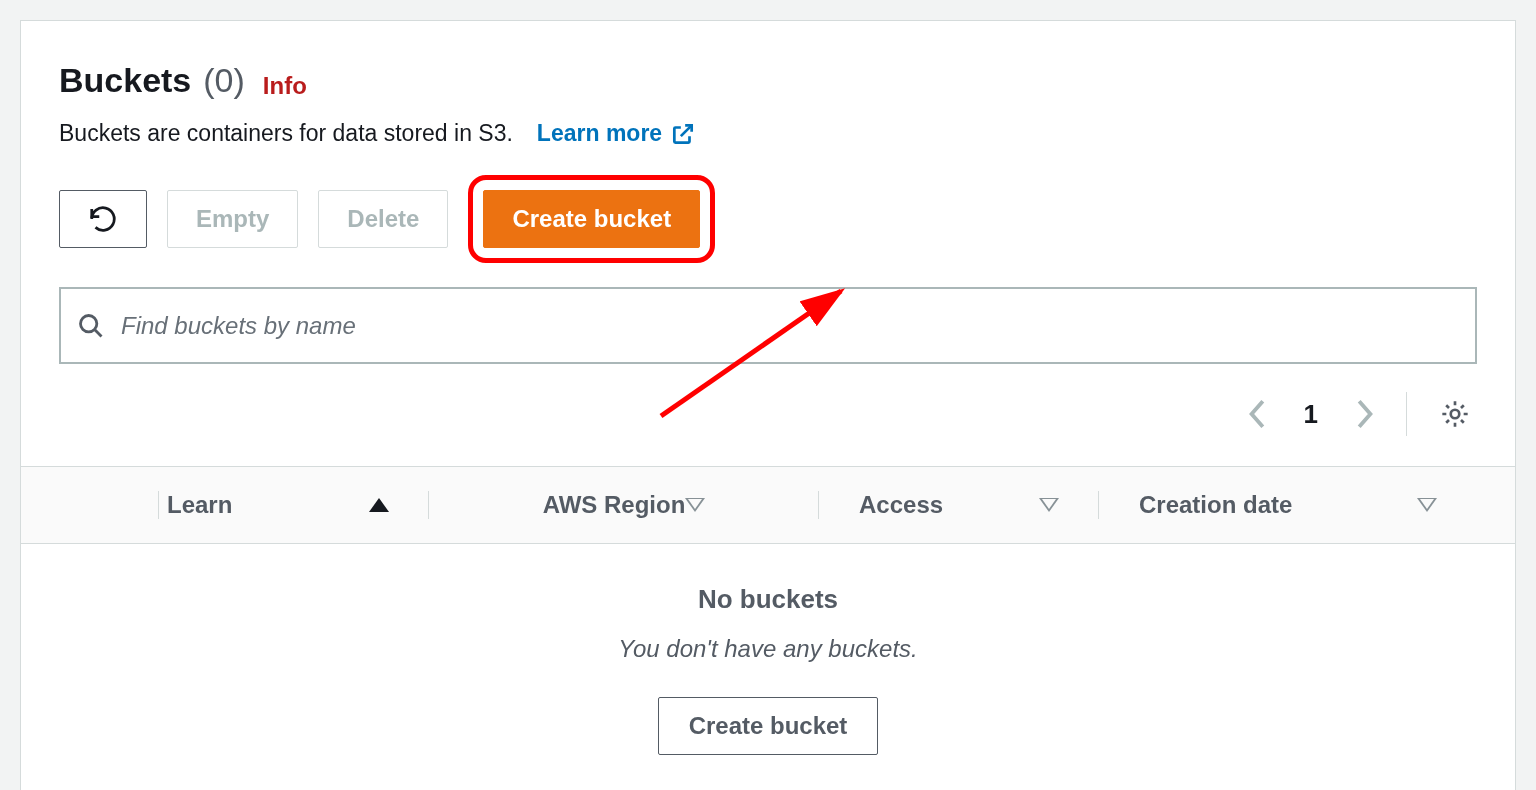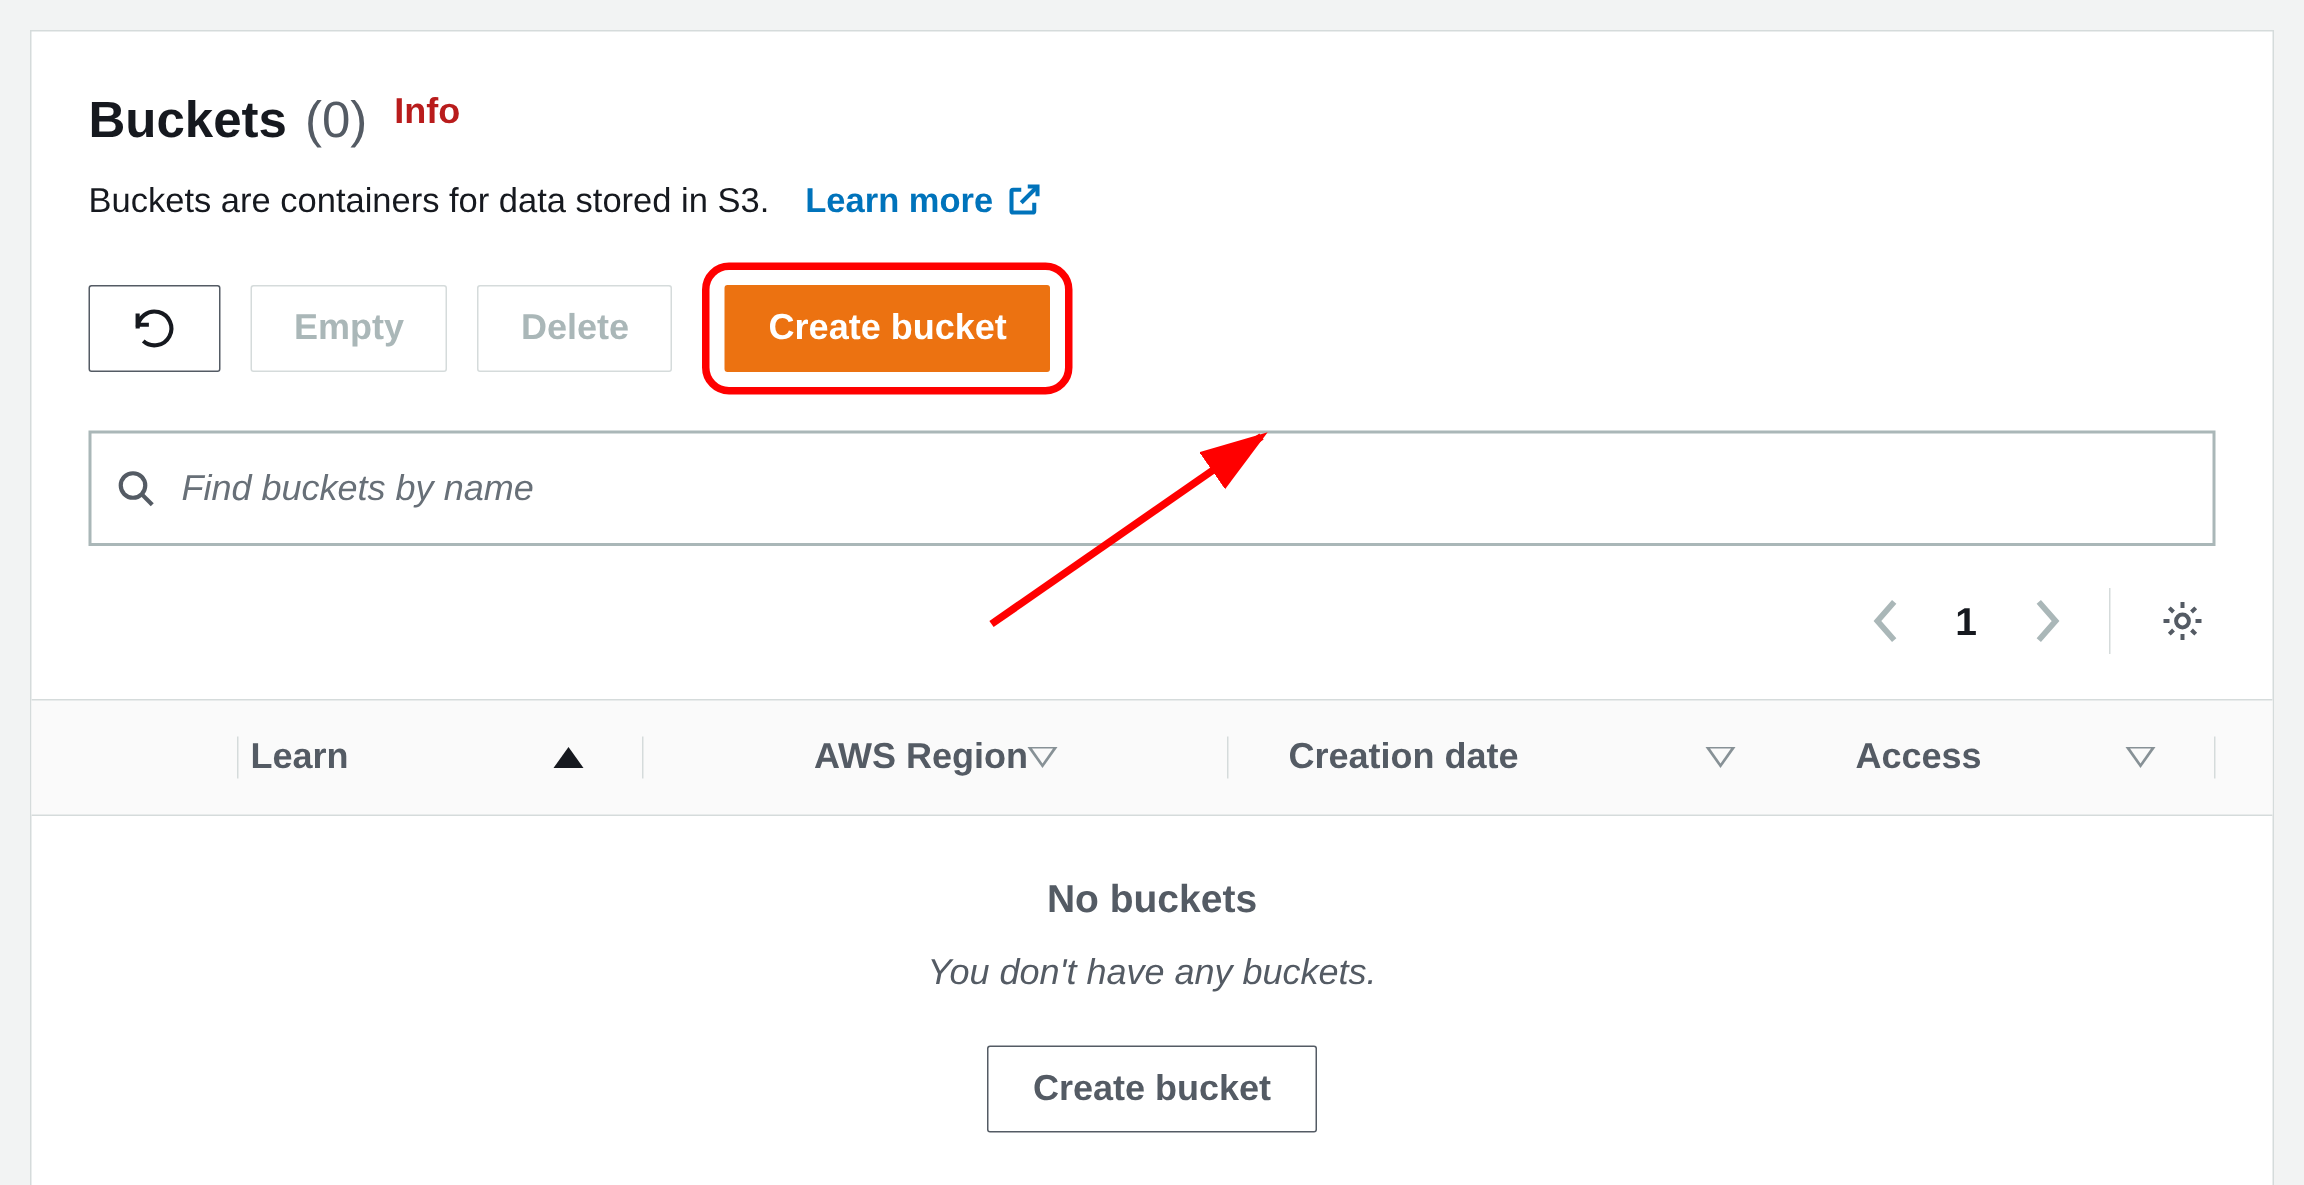--- a/index.html
+++ b/index.html
@@ -9,21 +9,21 @@
     padding: 20px;
     width: 1536px;
   }
   .panel {
     background: #fff;
     border: 1px solid #d5dbdb;
     padding: 40px 38px 0 38px;
   }
   .header-row {
     display: flex;
-    align-items: flex-start;
+    align-items: flex-end;
     gap: 18px;
   }
   .title {
     font-size: 34px;
     font-weight: 700;
     color: #16191f;
   }
   .count {
     font-size: 34px;
     font-weight: 400;
@@ -41,20 +41,21 @@
     font-size: 23px;
     color: #16191f;
     display: flex;
     align-items: center;
     gap: 24px;
   }
   .learn-more {
     color: #0073bb;
     font-weight: 700;
     display: inline-flex;
+    align-items: center;
     gap: 8px;
     cursor: pointer;
   }
   .toolbar {
     display: flex;
     gap: 20px;
     margin-top: 28px;
     align-items: center;
   }
   .btn {
@@ -293,26 +294,26 @@
   <div class="table-header">
     <div class="th checkbox-cell sep"></div>
     <div class="th col-name sep">
       <span>Learn</span>
       <span class="sort-tri sort-up"></span>
     </div>
     <div class="th col-region sep">
       <span>AWS Region</span>
       <span class="sort-outline"></span>
     </div>
+    <div class="th col-access sep">
+      <span>Access</span>
+      <span class="sort-outline"></span>
+    </div>
     <div class="th col-created">
       <span>Creation date</span>
-      <span class="sort-outline"></span>
-    </div>
-    <div class="th col-access sep">
-      <span>Access</span>
       <span class="sort-outline"></span>
     </div>
   </div>
 
   <div class="empty-state">
     <div class="empty-title">No buckets</div>
     <div class="empty-desc">You don't have any buckets.</div>
     <button class="empty-btn">
       <span>Create bucket</span>
     </button>

